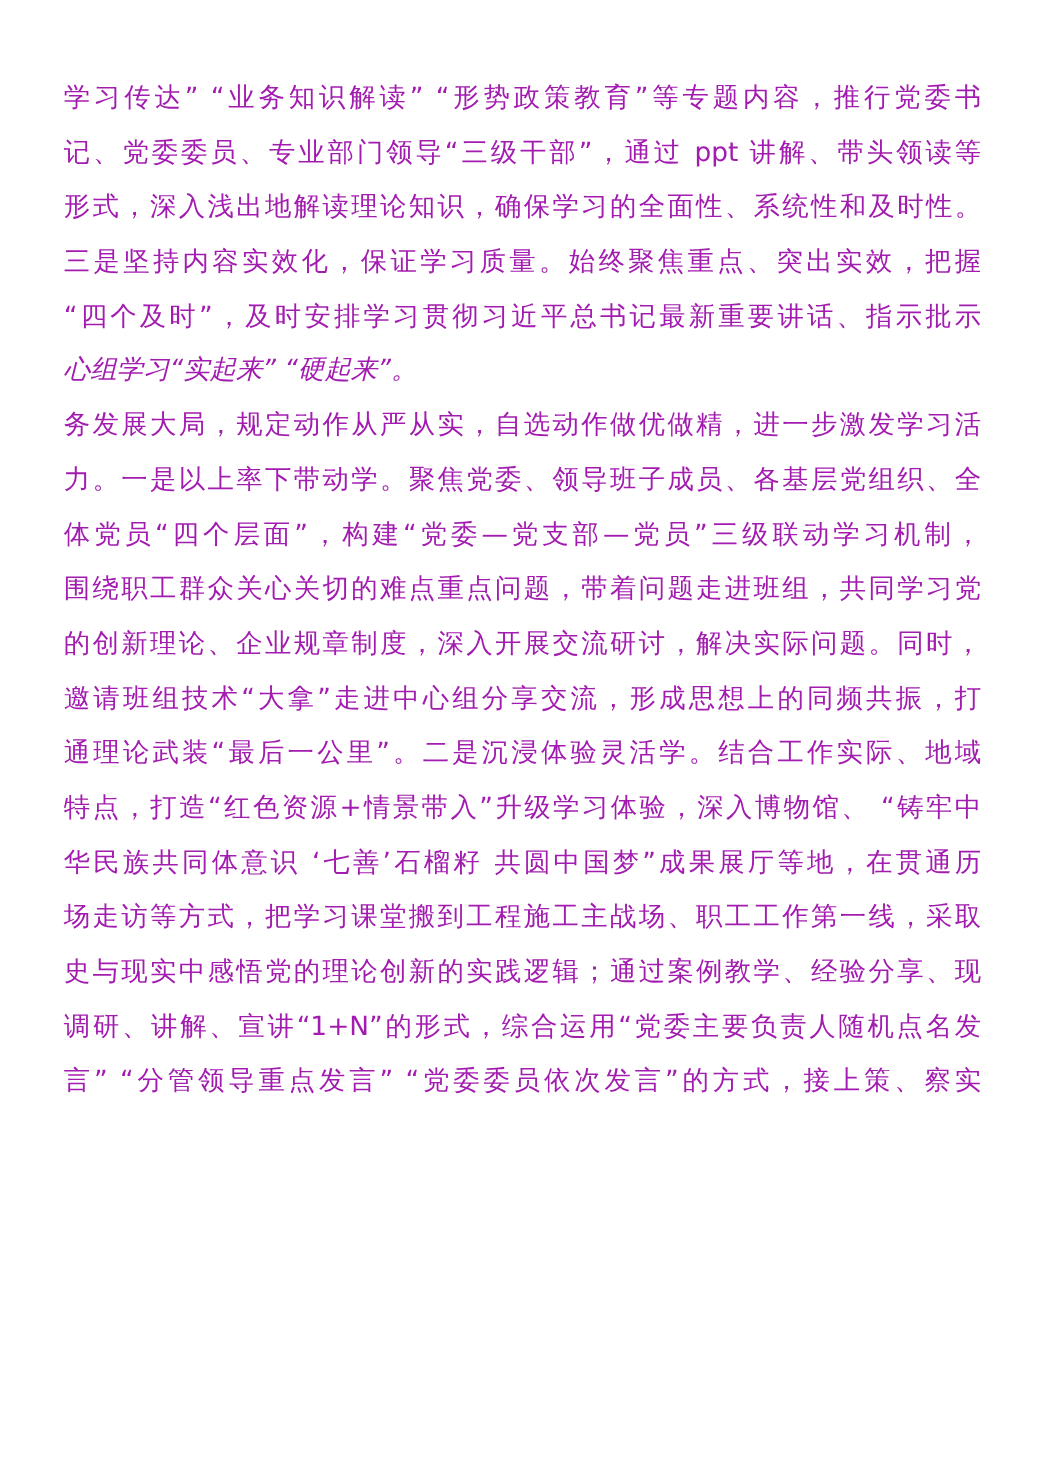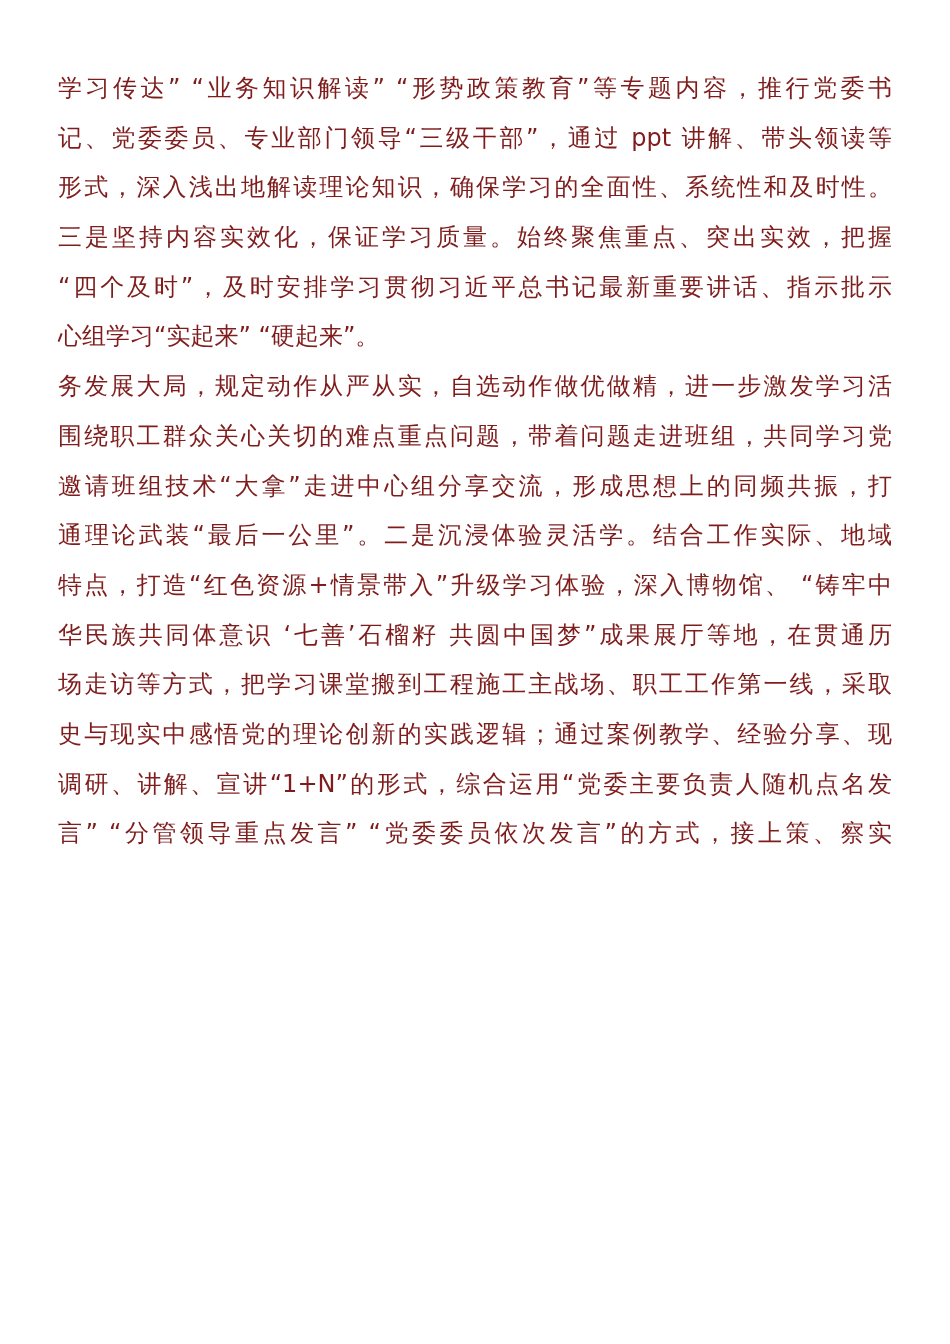--- a/index.html
+++ b/index.html
@@ -3,51 +3,54 @@
 <meta charset="utf-8">
 <style>
   html, body { margin: 0; padding: 0; background: #ffffff; }
   body { width: 950px; height: 1344px; overflow: hidden; position: relative; }
   .page {
     position: absolute;
     left: 58px;
     top: 64px;
     width: 834px;
     font-family: "DejaVu Sans", "Liberation Sans", sans-serif;
-    color: #7f1d1d;
+    color: #a21caf;
   }
   .line {
     height: 49.7px;
     line-height: 49.7px;
     font-size: 24px;
     white-space: nowrap;
     letter-spacing: 0px;
     text-align: justify;
     text-align-last: justify;
   }
-  .line.last { text-align-last: left; }
+  .line.last { text-align-last: left; font-style: italic; }
   .indent { padding-left: 62px; }
   .bold { font-weight: bold; }
 </style>
 </head>
 <body>
 
 <div class="page">
   <div>
     <div class="line">学习传达” “业务知识解读” “形势政策教育”等专题内容，推行党委书</div>
     <div class="line">记、党委委员、专业部门领导“三级干部”，通过 ppt 讲解、带头领读等</div>
     <div class="line">形式，深入浅出地解读理论知识，确保学习的全面性、系统性和及时性。</div>
     <div class="line">三是坚持内容实效化，保证学习质量。始终聚焦重点、突出实效，把握</div>
     <div class="line">“四个及时”，及时安排学习贯彻习近平总书记最新重要讲话、指示批示</div>
     <div class="line last">心组学习“实起来” “硬起来”。</div>
   </div>
 
   <div>
     <div class="line">务发展大局，规定动作从严从实，自选动作做优做精，进一步激发学习活</div>
+    <div class="line">力。一是以上率下带动学。聚焦党委、领导班子成员、各基层党组织、全</div>
+    <div class="line">体党员“四个层面”，构建“党委—党支部—党员”三级联动学习机制，</div>
     <div class="line">围绕职工群众关心关切的难点重点问题，带着问题走进班组，共同学习党</div>
+    <div class="line">的创新理论、企业规章制度，深入开展交流研讨，解决实际问题。同时，</div>
     <div class="line">邀请班组技术“大拿”走进中心组分享交流，形成思想上的同频共振，打</div>
     <div class="line">通理论武装“最后一公里”。二是沉浸体验灵活学。结合工作实际、地域</div>
     <div class="line">特点，打造“红色资源+情景带入”升级学习体验，深入博物馆、 “铸牢中</div>
     <div class="line">华民族共同体意识 ‘七善’石榴籽 共圆中国梦”成果展厅等地，在贯通历</div>
     <div class="line">场走访等方式，把学习课堂搬到工程施工主战场、职工工作第一线，采取</div>
     <div class="line">史与现实中感悟党的理论创新的实践逻辑；通过案例教学、经验分享、现</div>
     <div class="line">调研、讲解、宣讲“1+N”的形式，综合运用“党委主要负责人随机点名发</div>
     <div class="line">言” “分管领导重点发言” “党委委员依次发言”的方式，接上策、察实</div>
   </div>
 </div>

